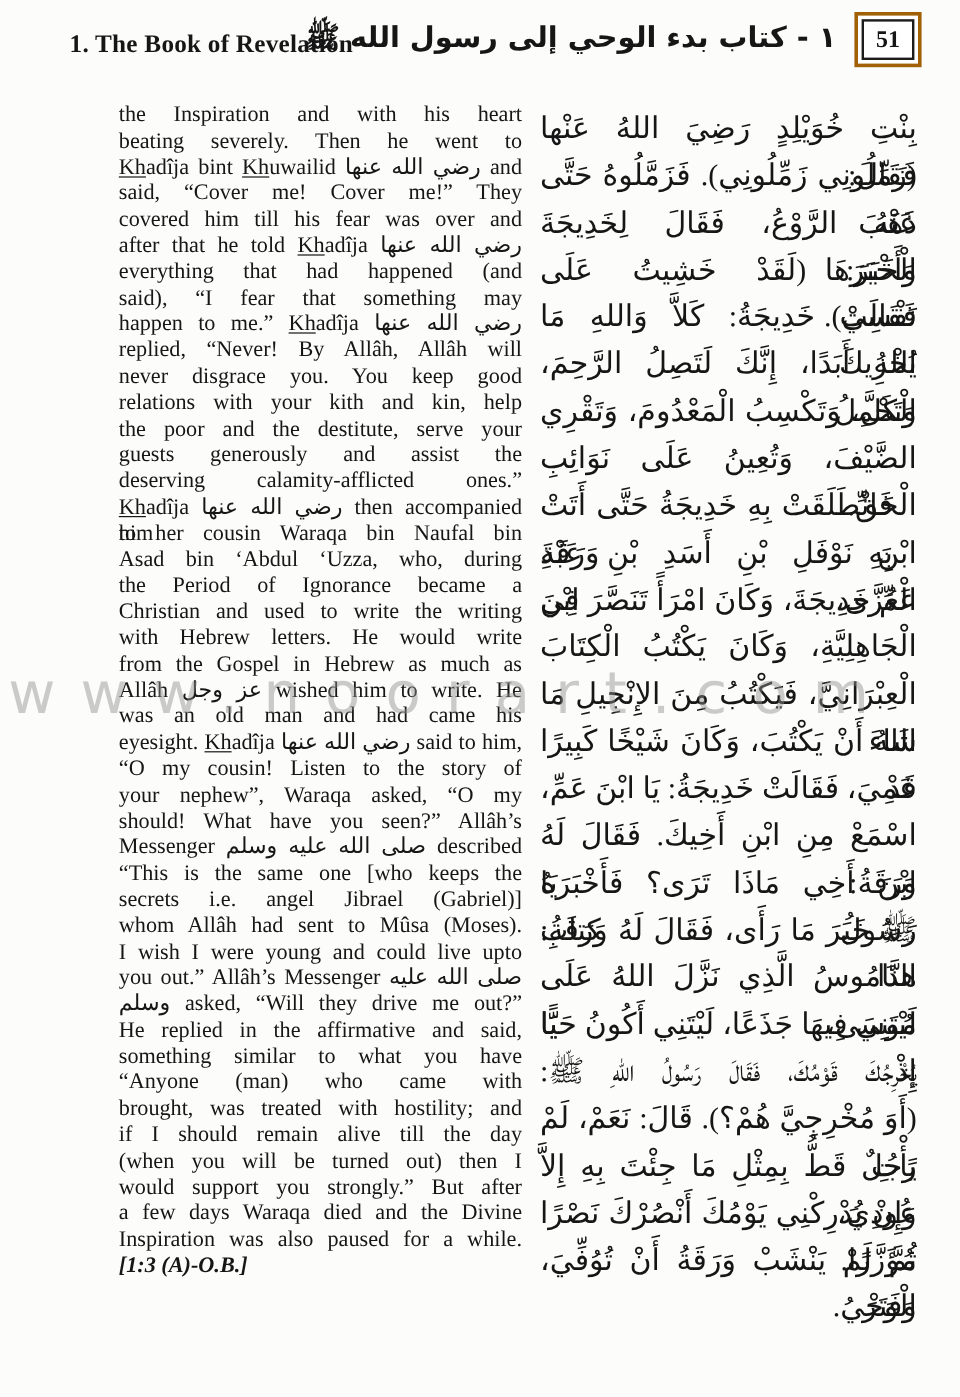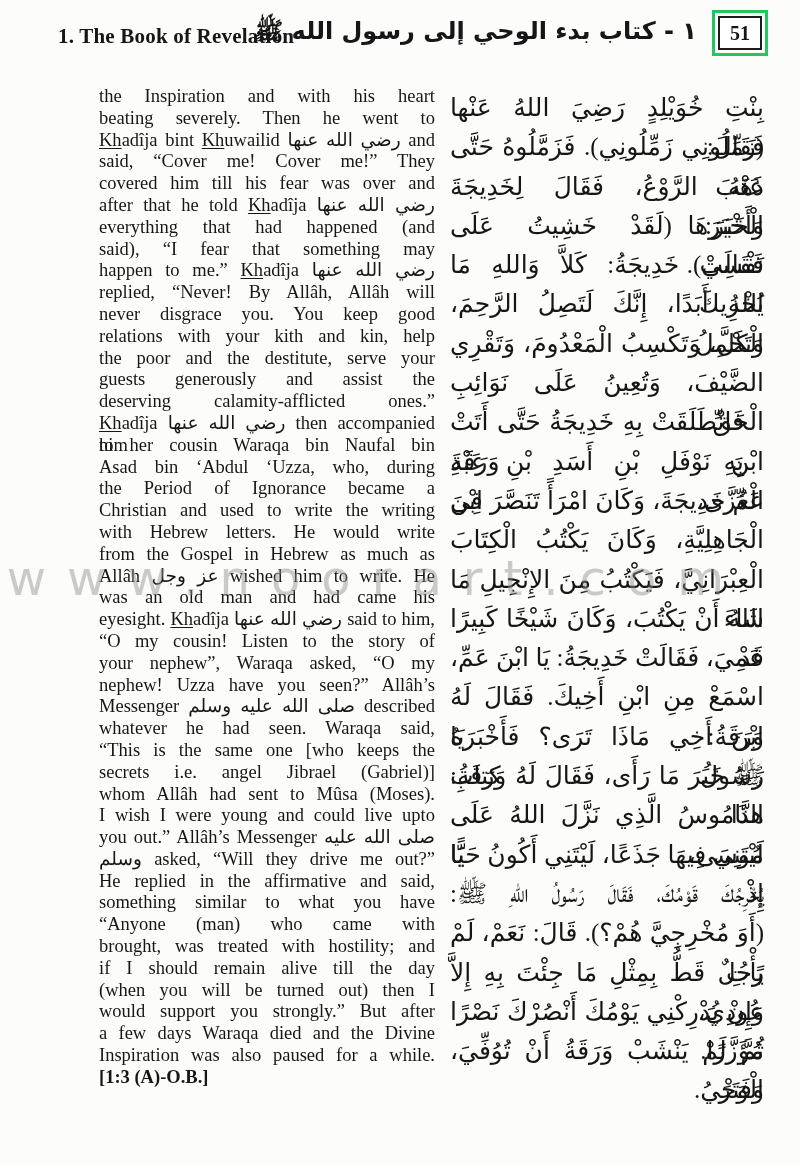--- a/index.html
+++ b/index.html
@@ -22,21 +22,21 @@
   .header-arabic {
     position: absolute; right: 103px; top: 16px;
     width: 280px;
     direction: rtl; text-align: left;
     font-family: "DejaVu Sans", sans-serif;
     font-size: 24px; font-weight: bold;
     white-space: nowrap;
   }
   .page-number-box {
     position: absolute; right: 32px; top: 10px;
-    border: 3px solid #22c55e;
+    border: 3px solid #a16207;
     padding: 3px;
     background: #fff;
   }
   .page-number-inner {
     border: 2px solid #1c1c1c;
     width: 40px; height: 30px;
     display: flex; align-items: center; justify-content: center;
     font-size: 20px; font-weight: bold;
   }
 
@@ -60,21 +60,21 @@
     font-family: Liberation Serif, serif;
     font-size: 25px; line-height: 39.3px;
   }
   .arabic-column .line {
     text-align: justify;
     text-align-last: justify;
     height: 39.3px;
   }
   .no-stretch { text-align-last: start !important; }
   .para-indent { padding-right: 20px; }
-  .italic-line { font-weight: bold; }
+  .italic-line { font-style: italic; font-weight: bold; }
 
   
   .watermark {
     position: absolute; left: 0; top: 554px; width: 752px;
     text-align: center;
     font-family: "DejaVu Sans", sans-serif;
     font-size: 48px; line-height: 1;
     letter-spacing: 21px;
     color: rgba(143, 143, 143, 0.45);
     white-space: nowrap;
@@ -116,23 +116,22 @@
       <div class="line">Asad bin ‘Abdul ‘Uzza, who, during</div>
       <div class="line">the Period of Ignorance became a</div>
       <div class="line">Christian and used to write the writing</div>
       <div class="line">with Hebrew letters. He would write</div>
       <div class="line">from the Gospel in Hebrew as much as</div>
       <div class="line">Allâh عز وجل wished him to write. He</div>
       <div class="line">was an old man and had came his</div>
       <div class="line">eyesight. <span class="u">Kh</span>adîja رضي الله عنها said to him,</div>
       <div class="line">“O my cousin! Listen to the story of</div>
       <div class="line">your nephew”, Waraqa asked, “O my</div>
-      <div class="line">nephew! Uzza have you seen?” Allâh’s</div>
+      <div class="line">should! What have you seen?” Allâh’s</div>
       <div class="line">Messenger صلى الله عليه وسلم described</div>
-      <div class="line">whatever he had seen. Waraqa said,</div>
       <div class="line">“This is the same one [who keeps the</div>
       <div class="line">secrets i.e. angel Jibrael (Gabriel)]</div>
       <div class="line">whom Allâh had sent to Mûsa (Moses).</div>
       <div class="line">I wish I were young and could live upto</div>
       <div class="line">you out.” Allâh’s Messenger صلى الله عليه</div>
       <div class="line">وسلم asked, “Will they drive me out?”</div>
       <div class="line">He replied in the affirmative and said,</div>
       <div class="line">something similar to what you have</div>
       <div class="line">“Anyone (man) who came with</div>
       <div class="line">brought, was treated with hostility; and</div>

